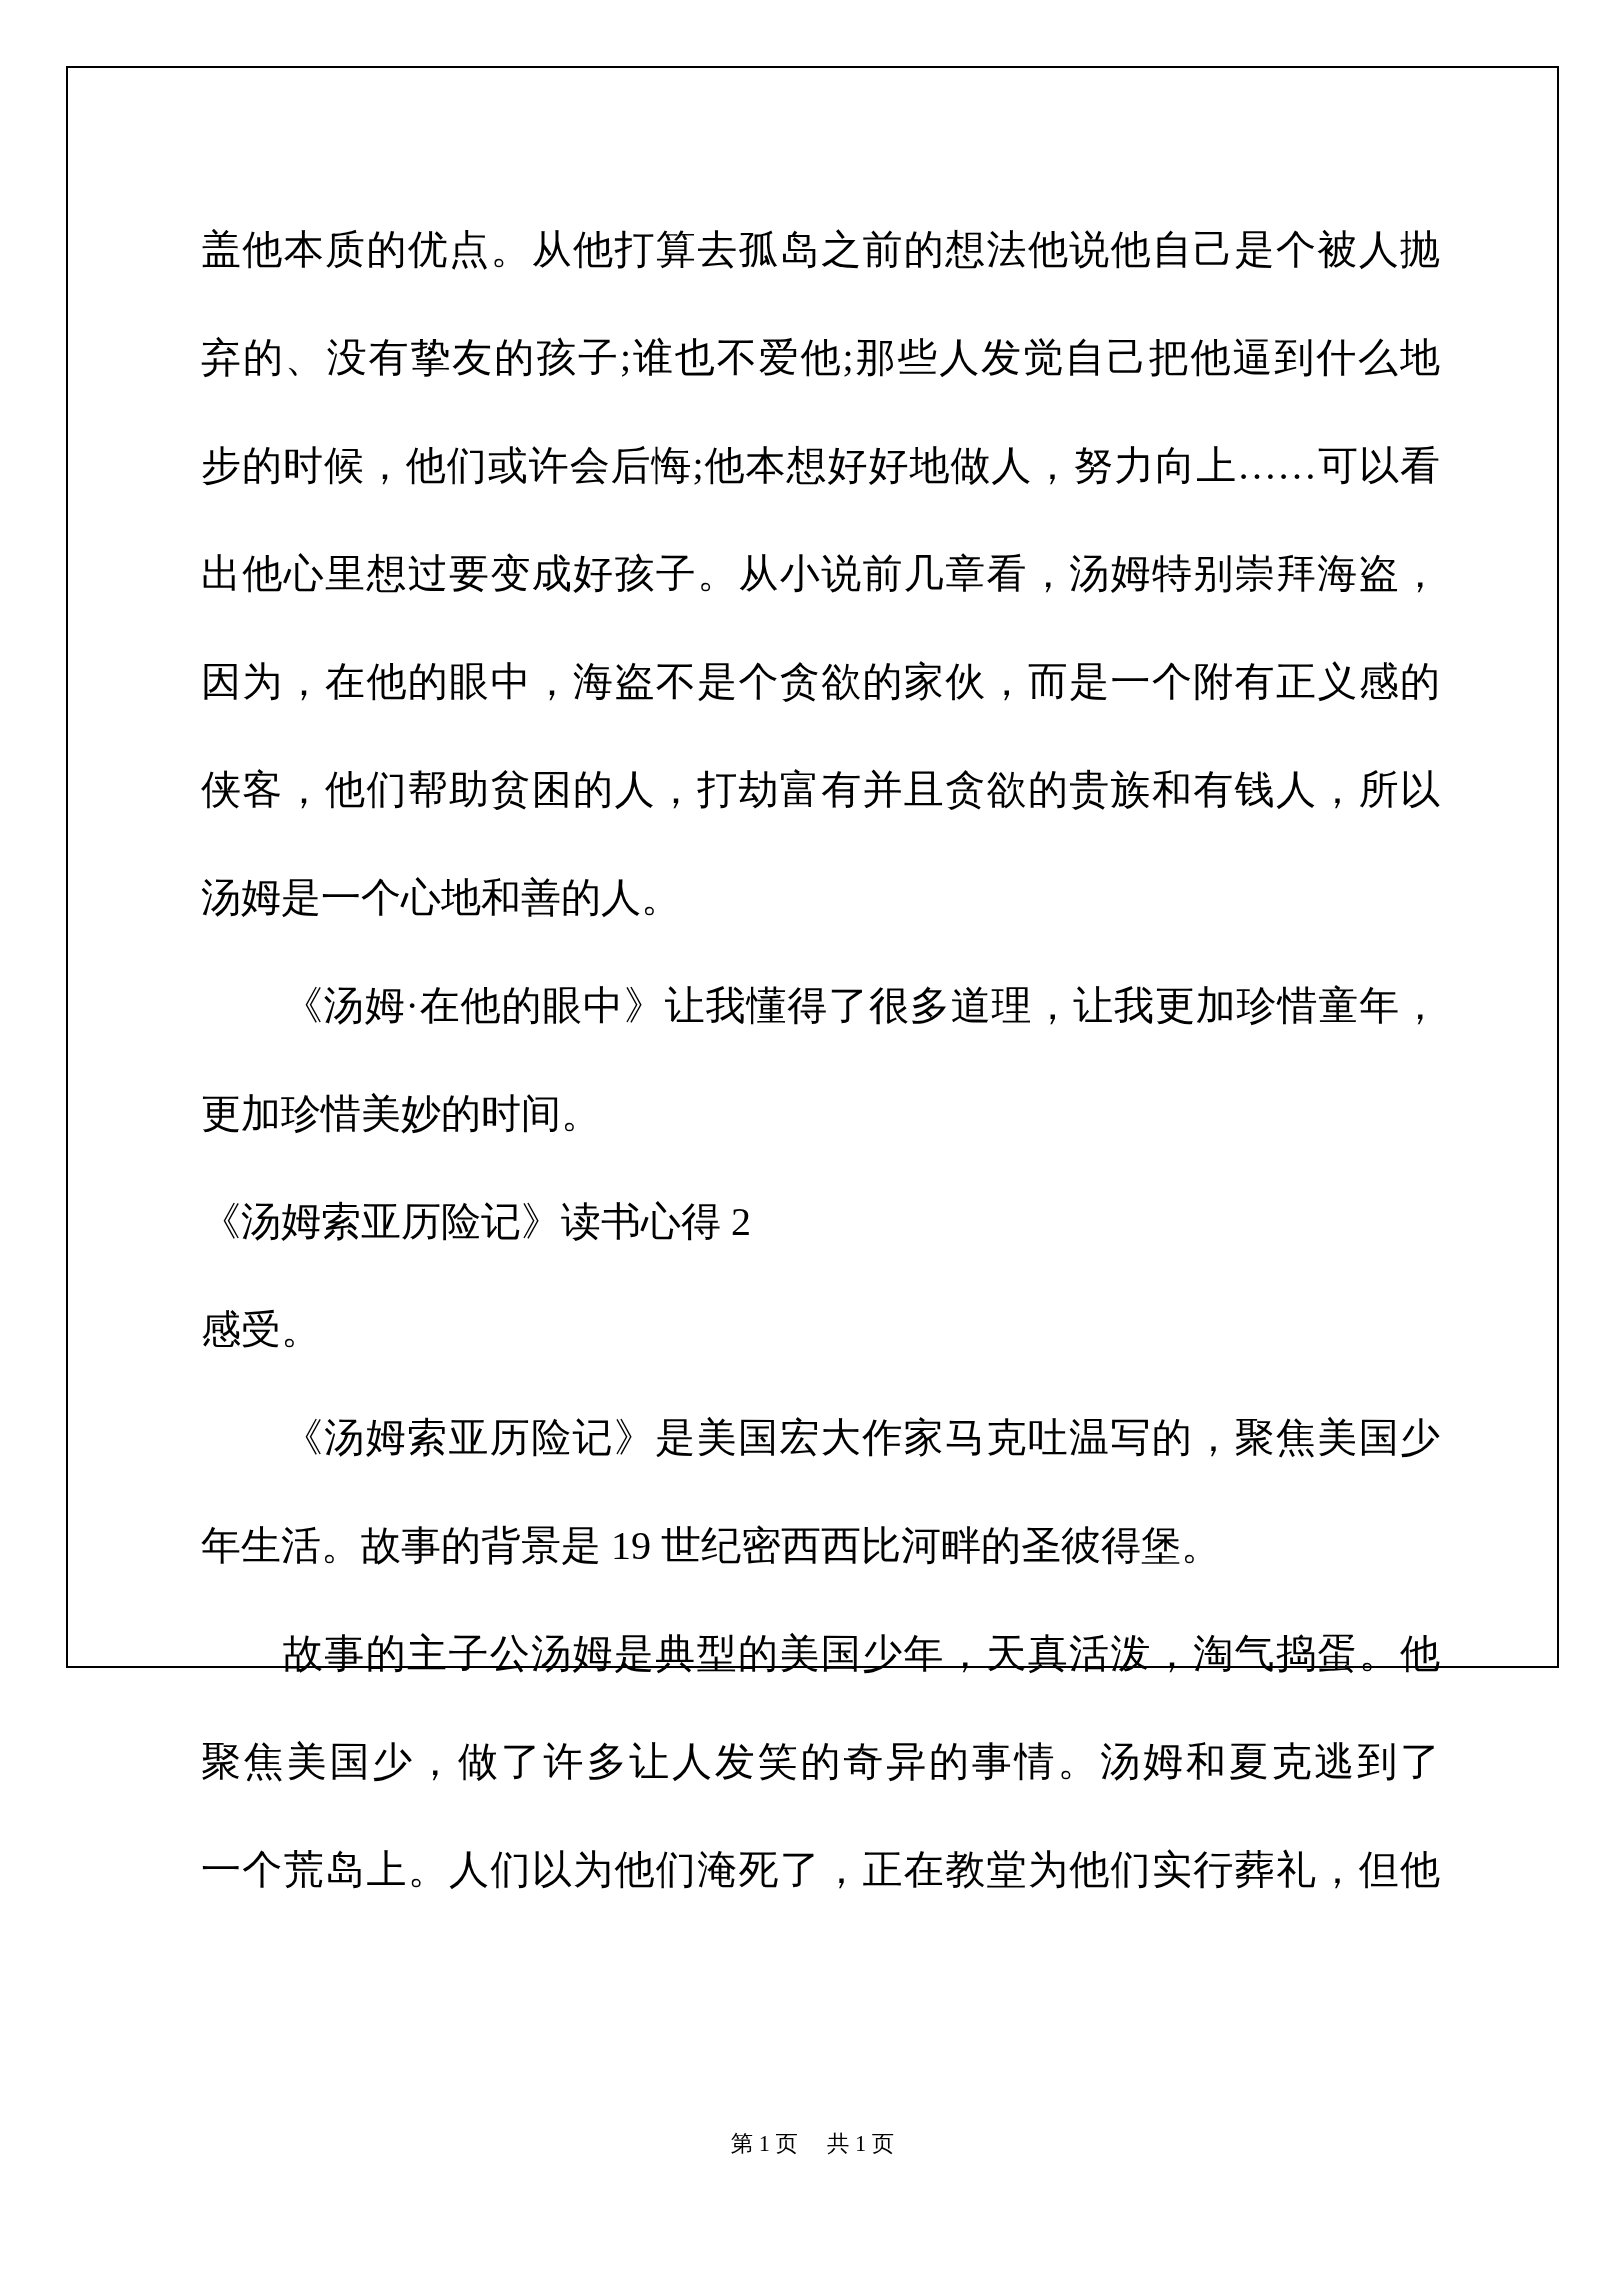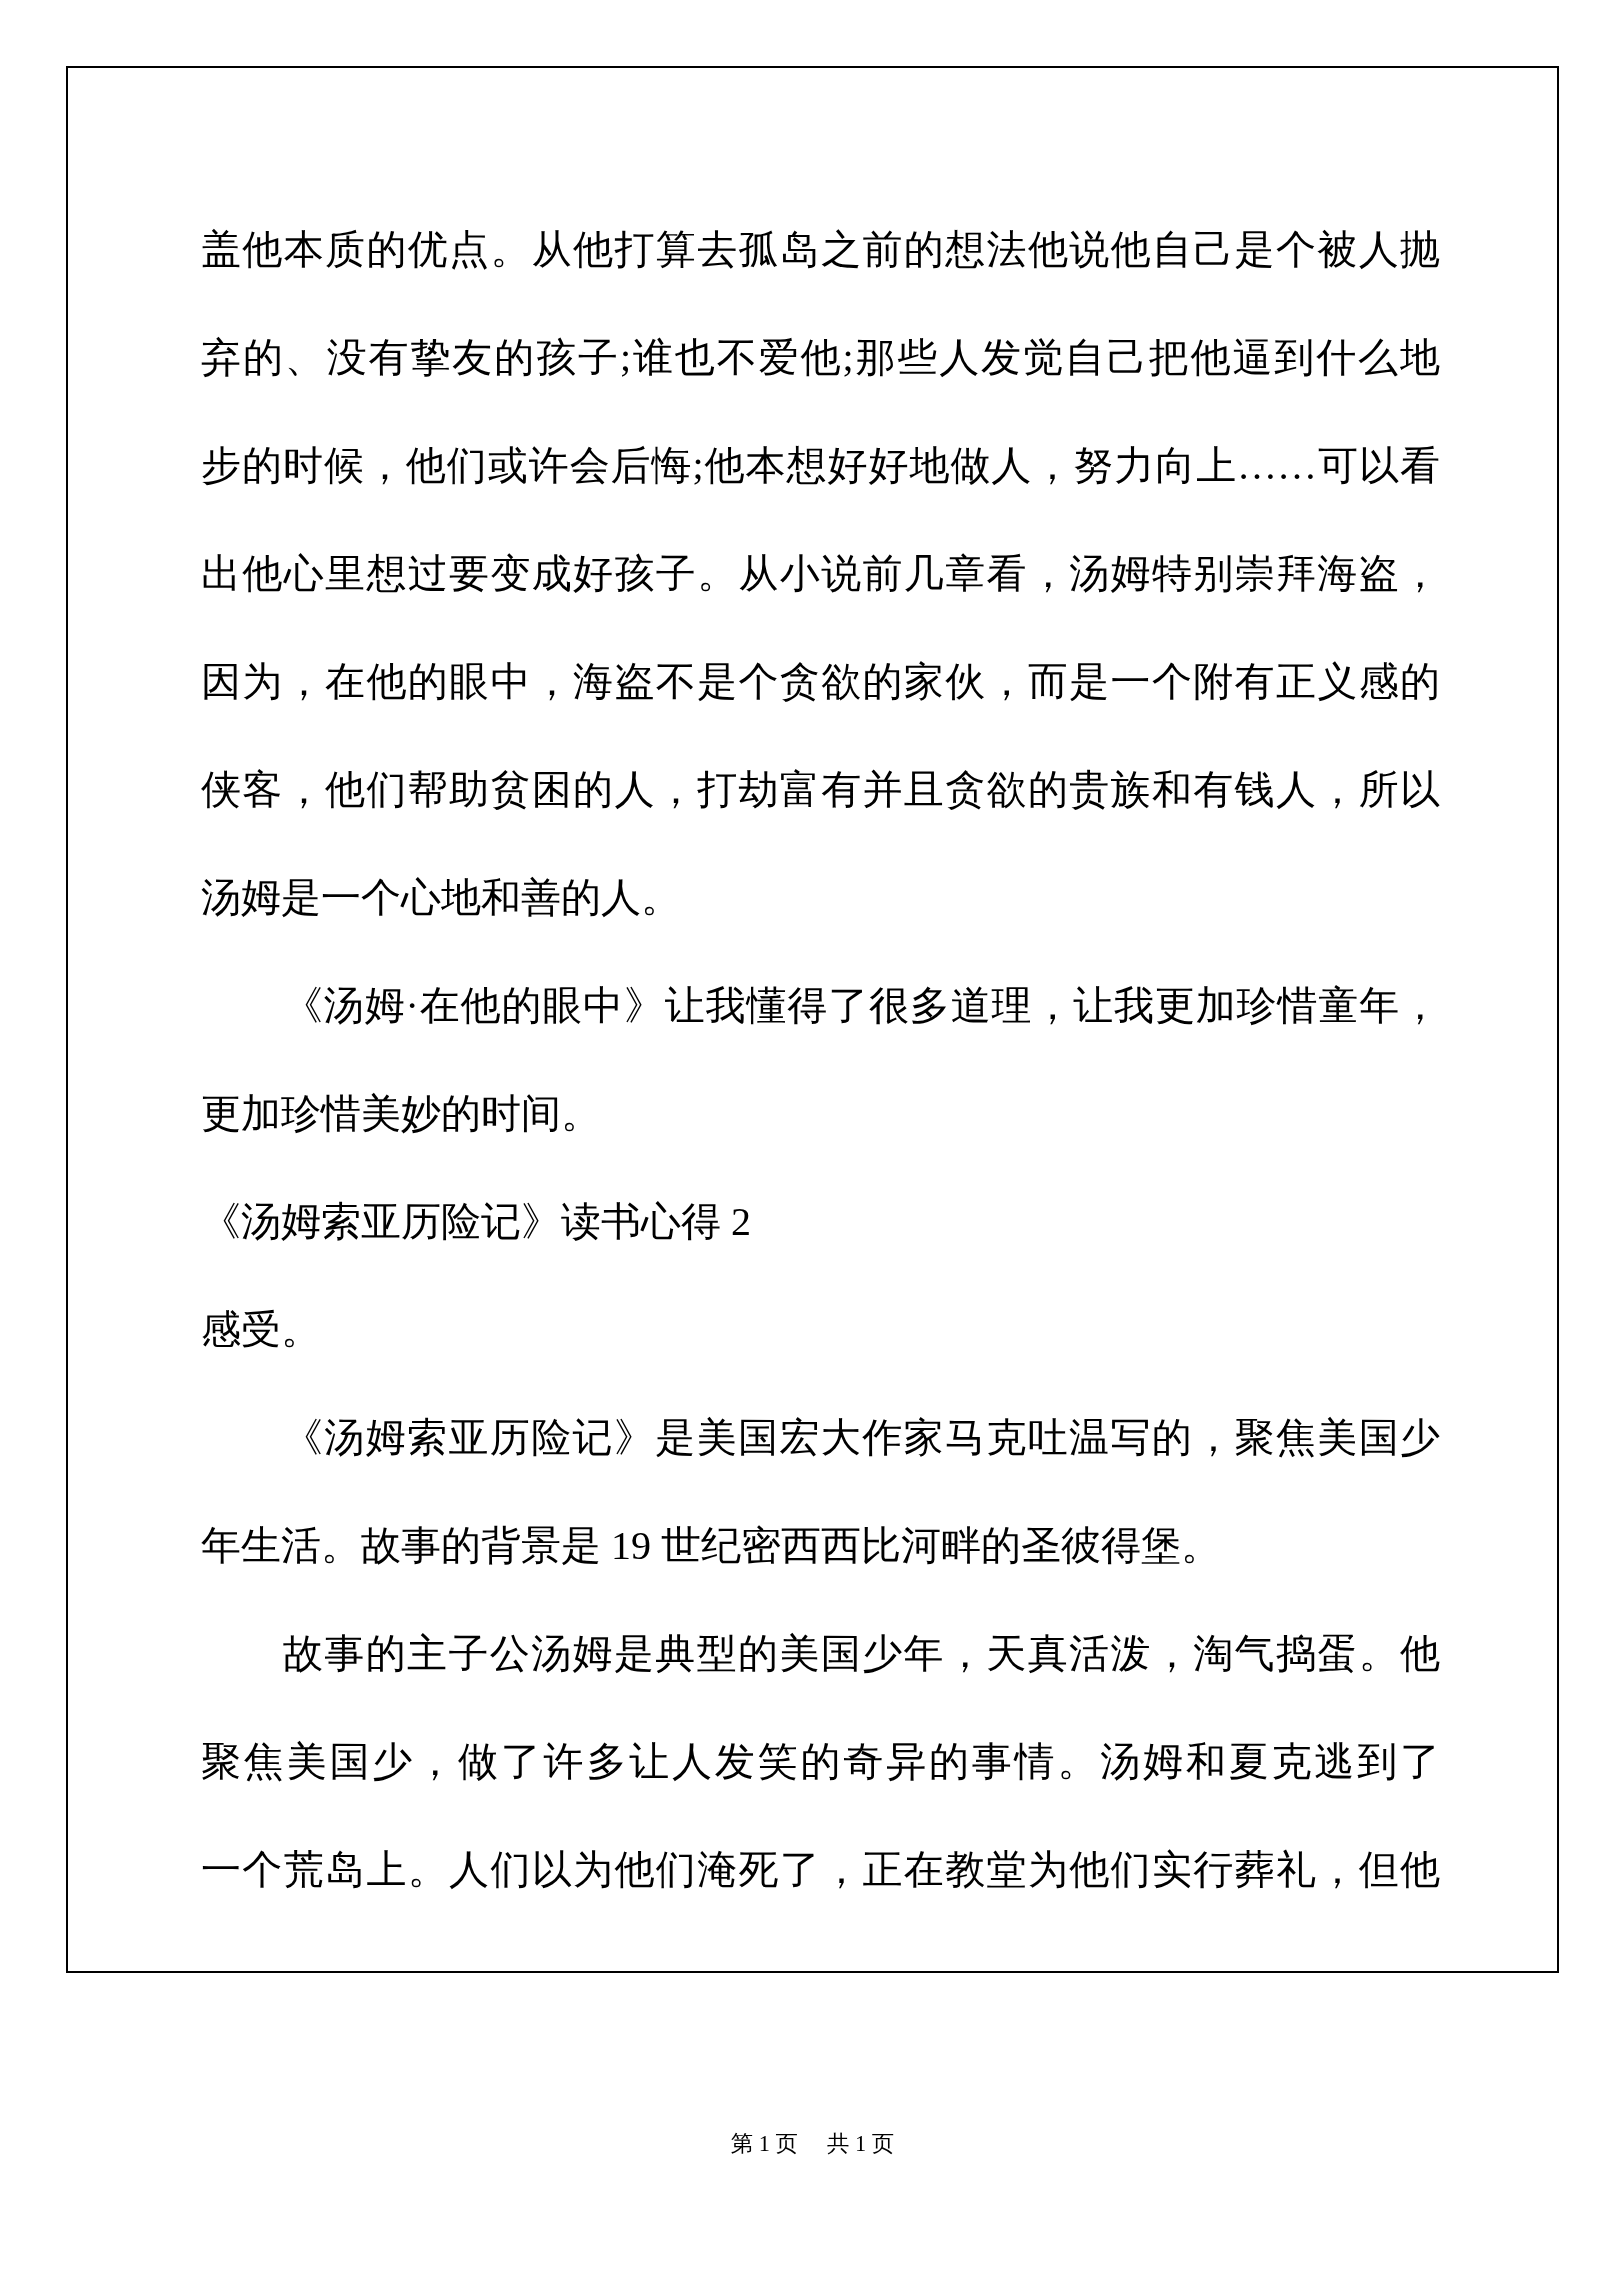--- a/index.html
+++ b/index.html
@@ -9,21 +9,21 @@
     height: 2295px;
     background: #ffffff;
     color: #000000;
     font-family: "Liberation Serif", "DejaVu Serif", serif;
   }
   .frame {
     position: absolute;
     left: 66px;
     top: 66px;
     width: 1493px;
-    height: 1907px;
+    height: 1602px;
     border: 2.2px solid #000000;
     box-sizing: border-box;
     background: #ffffff;
   }
   .textcol {
     position: absolute;
     left: 0; top: 0; right: 0;
     padding: 128px 117px 0 133px;
   }
   .line {

